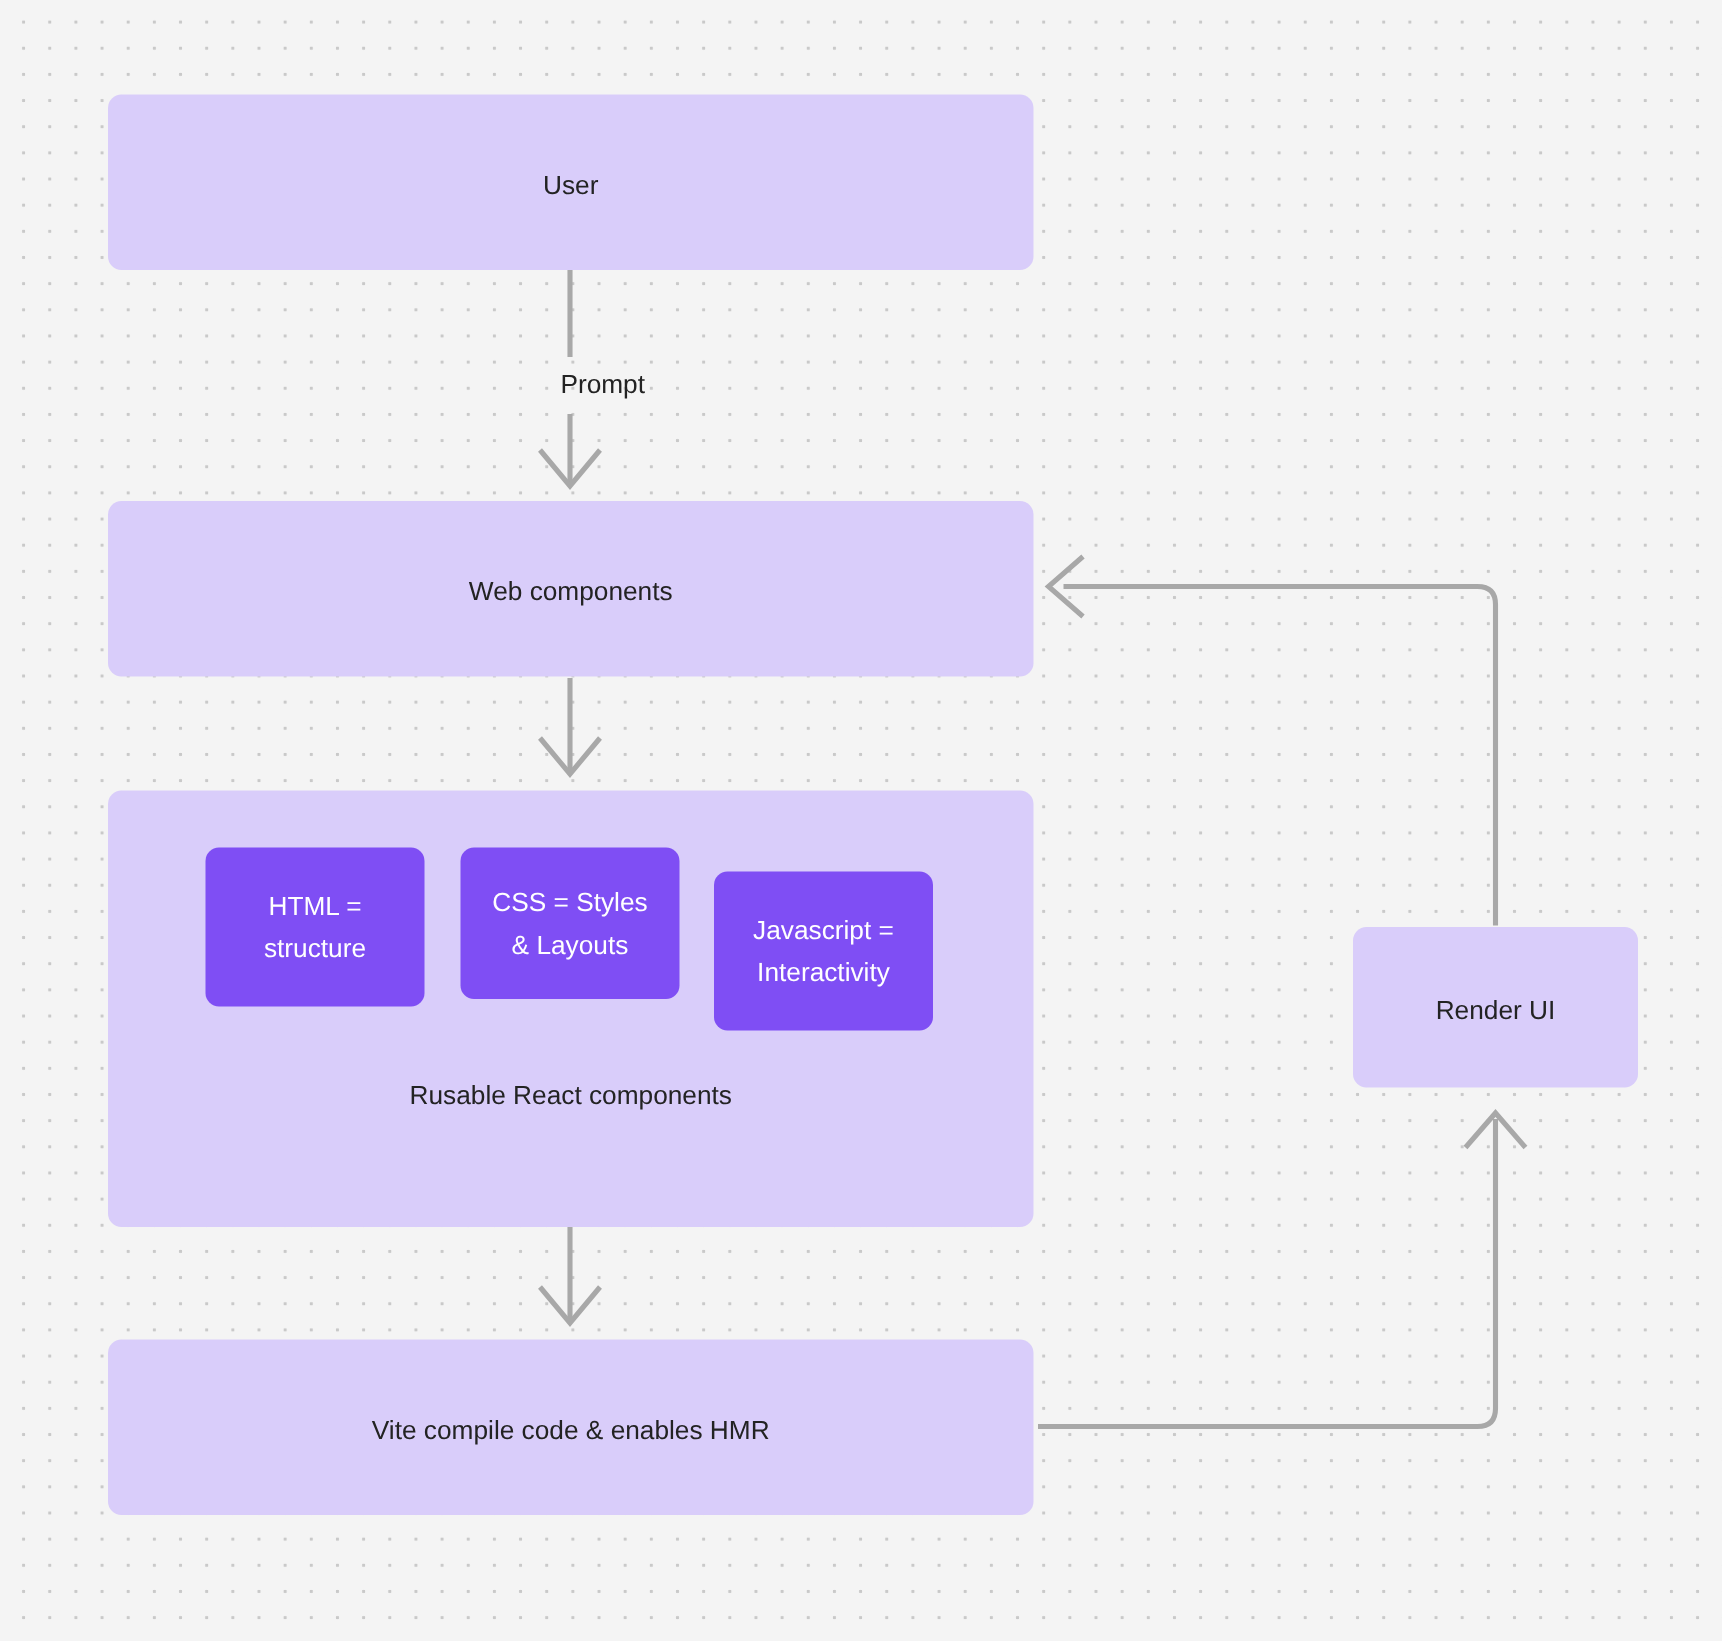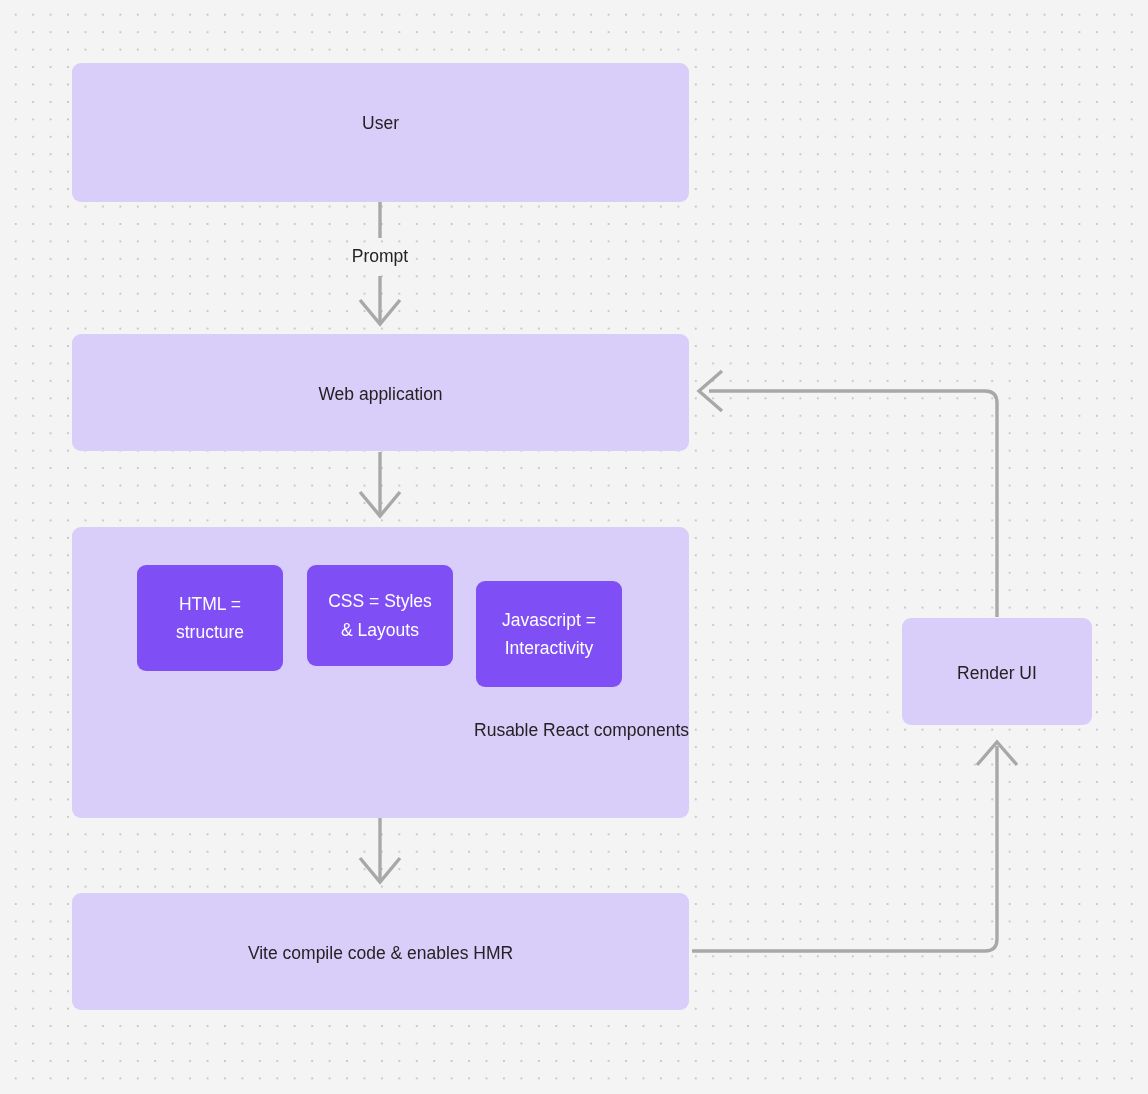--- a/index.html
+++ b/index.html
@@ -50,21 +50,21 @@
     font-family: "Liberation Sans", sans-serif;
     text-align: center;
     line-height: 1.62;
     white-space: pre-line;
   }
   .edge-label {
     position: absolute;
     color: #232323;
     font-size: 17.5px;
     font-family: "Liberation Sans", sans-serif;
-    text-align: center;
+    text-align: right;
     background: transparent;
   }
   svg.edges {
     position: absolute;
     left: 0;
     top: 0;
     width: 1148px;
     height: 1094px;
     pointer-events: none;
   }
@@ -101,44 +101,44 @@
     <path class="edge-path" d="M 380 818 L 380 880"></path>
     <path class="edge-head" d="M 360 858 L 380 882 L 400 858"></path>
 
     <path class="edge-path" d="M 692 951 L 985 951 Q 997 951 997 939 L 997 746"></path>
     <path class="edge-head" d="M 977 765 L 997 742 L 1017 765"></path>
 
     <path class="edge-path" d="M 997 617 L 997 403 Q 997 391 985 391 L 709 391"></path>
     <path class="edge-head" d="M 722 371 L 699 391 L 722 411"></path>
   </svg>
 
-  <div class="node" style="left:72px; top:63px; width:617px; height:139px;">
+  <div class="node" style="left:72px; top:63px; width:617px; height:117px;">
     <div class="node-label" style="top:49px;">User</div>
   </div>
 
   <div class="edge-label" style="left:330px; top:246px; width:100px;">Prompt</div>
 
   <div class="node" style="left:72px; top:334px; width:617px; height:117px;">
-    <div class="node-label" style="top:49px;">Web application</div>
+    <div class="node-label" style="top:49px;">Web components</div>
   </div>
 
   <div class="node" style="left:72px; top:527px; width:617px; height:291px;">
     <div class="chip" style="left:65px; top:38px; width:146px; height:106px;">
       <div class="chip-label">HTML =
 structure</div>
     </div>
     <div class="chip" style="left:235px; top:38px; width:146px; height:101px;">
       <div class="chip-label">CSS = Styles
 &amp; Layouts</div>
     </div>
     <div class="chip" style="left:404px; top:54px; width:146px; height:106px;">
       <div class="chip-label">Javascript =
 Interactivity</div>
     </div>
-    <div class="node-label" style="top:192px;text-align:right;">Rusable React components</div>
+    <div class="node-label" style="top:192px;">Rusable React components</div>
   </div>
 
   <div class="node" style="left:902px; top:618px; width:190px; height:107px;">
     <div class="node-label" style="top:44px;">Render UI</div>
   </div>
 
   <div class="node" style="left:72px; top:893px; width:617px; height:117px;">
     <div class="node-label" style="top:49px;">Vite compile code &amp; enables HMR</div>
   </div>
 

